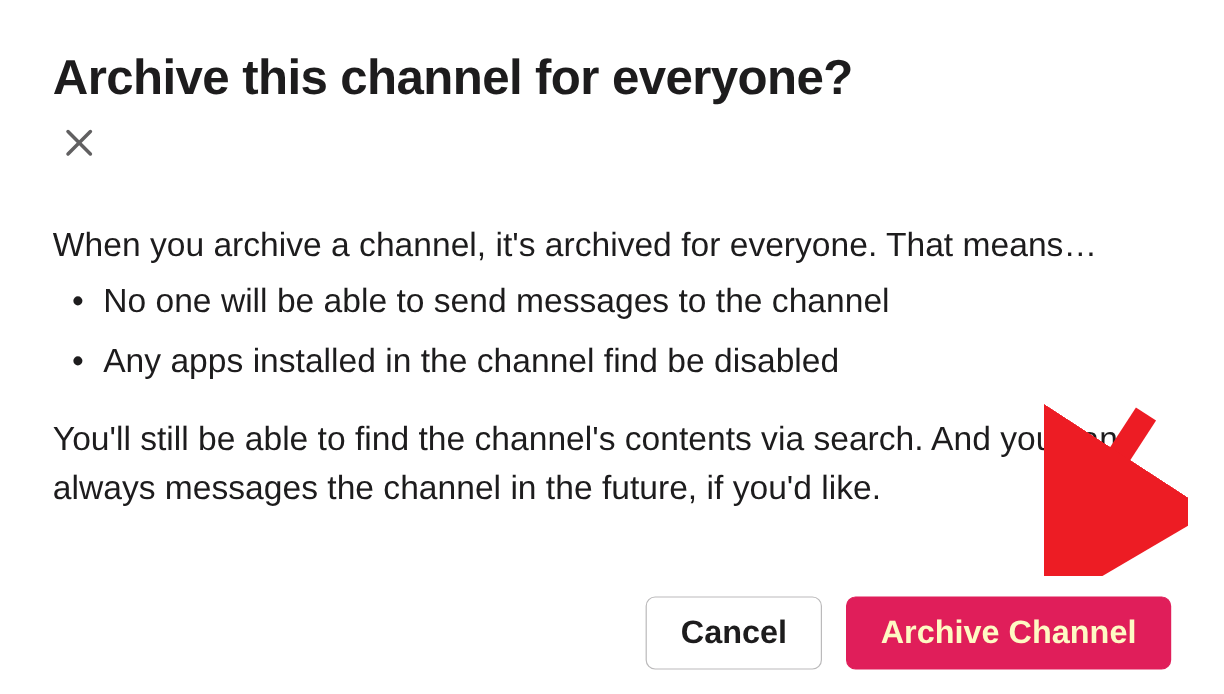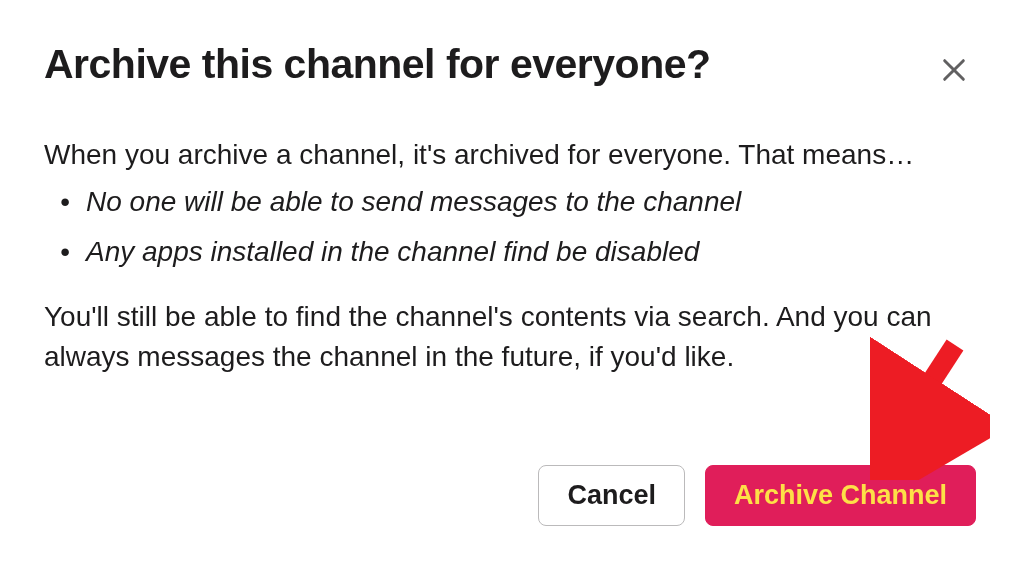--- a/index.html
+++ b/index.html
@@ -19,20 +19,21 @@
       padding: 40px 44px;
       position: relative;
       width: 100%;
       height: 100%;
     }
     .dialog-header {
       display: flex;
       justify-content: space-between;
       align-items: flex-start;
       margin-bottom: 40px;
+      flex-direction: column;
     }
     .dialog-title {
       font-size: 41px;
       font-weight: 900;
       color: #1d1c1d;
       letter-spacing: -0.5px;
       line-height: 1.2;
     }
     .close-button {
       background: transparent;
@@ -54,40 +55,39 @@
       line-height: 1.45;
       color: #1d1c1d;
     }
     .intro-text {
       margin-bottom: 6px;
     }
     .bullet-list {
       list-style: none;
       padding: 0;
       margin-bottom: 24px;
-      font-style: italic;
     }
     .bullet-list li {
       position: relative;
       padding-left: 42px;
       margin-bottom: 10px;
     }
     .bullet-list li::before {
       content: "•";
       position: absolute;
       left: 16px;
       top: 0;
       font-size: 28px;
     }
     .footer-text {
       margin-bottom: 0;
     }
     .dialog-footer {
       position: absolute;
-      bottom: 52px;
+      bottom: 20px;
       right: 44px;
       display: flex;
       gap: 20px;
       align-items: flex-start;
     }
     .btn {
       font-size: 27px;
       font-weight: 700;
       padding: 16px 28px;
       border-radius: 8px;
@@ -96,21 +96,21 @@
       line-height: 1;
     }
     .btn-secondary {
       background: #ffffff;
       border: 1px solid #bbbabb;
       color: #1d1c1d;
     }
     .btn-danger {
       background: #e01e5a;
       border: 1px solid #e01e5a;
-      color: #fde047;
+      color: #fef9c3;
     }
     .annotation-arrow {
       position: absolute;
       top: 330px;
       left: 870px;
       pointer-events: none;
     }
     .annotation-arrow svg {
       width: 120px;
       height: 150px;

